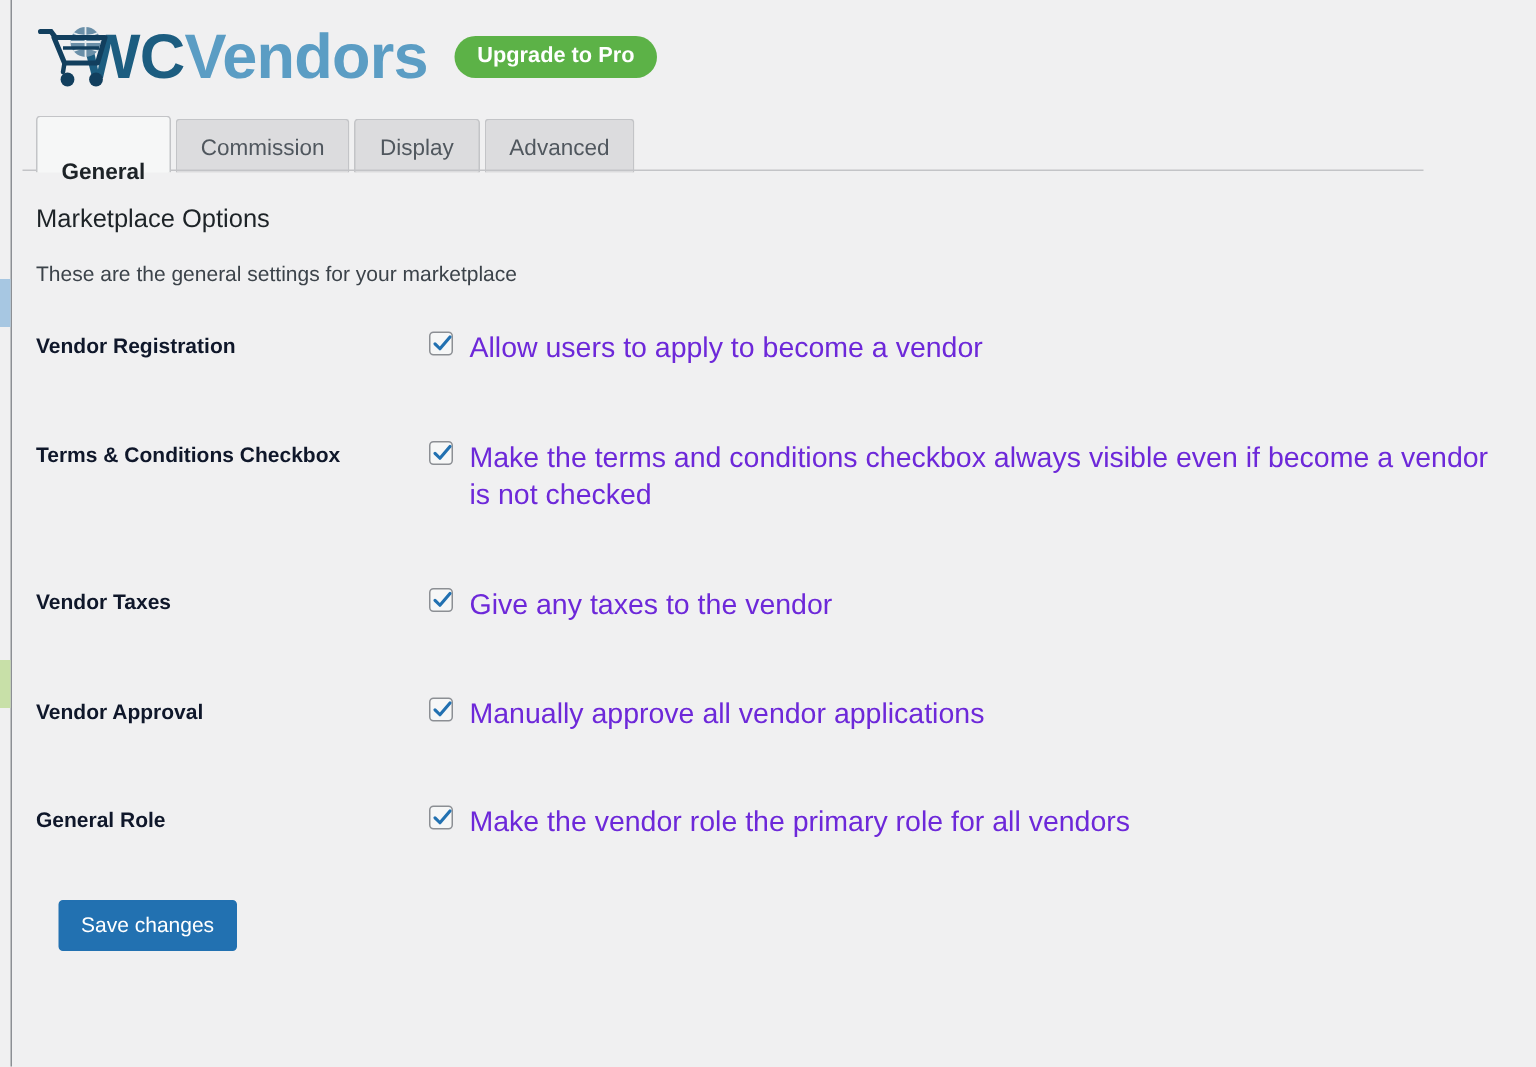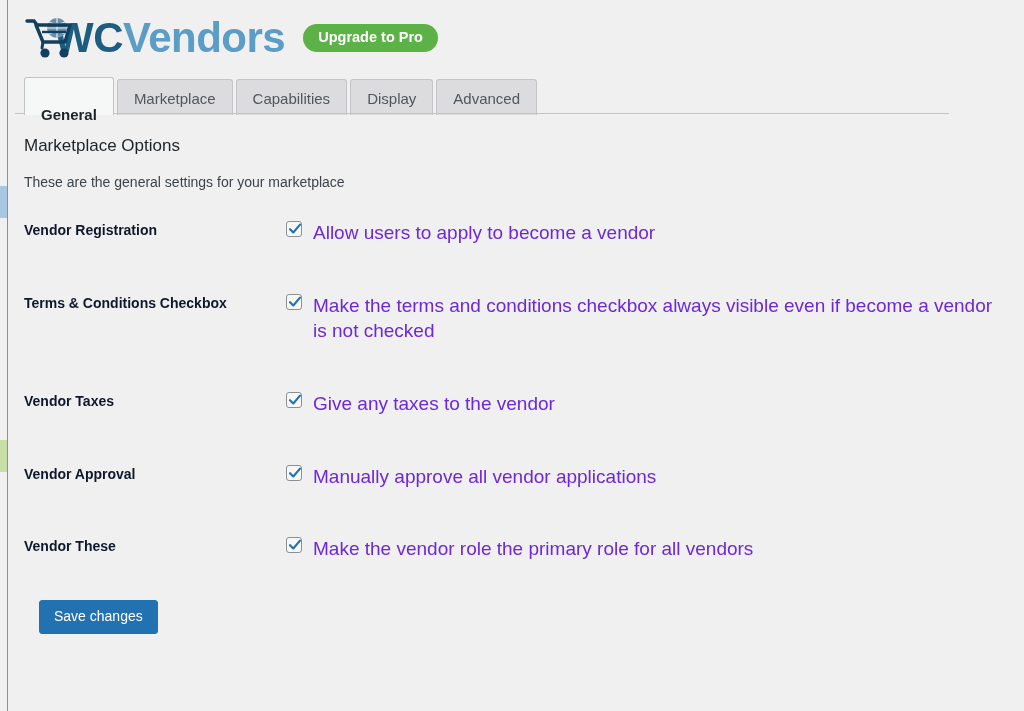--- a/index.html
+++ b/index.html
@@ -231,22 +231,21 @@
       </span>
       <span class="wordmark">
         <span class="wc">WC</span><span class="vendors">Vendors</span>
       </span>
     </div>
     <span class="pro-badge">Upgrade to Pro</span>
   </div>
 
   <div class="tab-bar">
     <div class="tab active">General</div>
-    <div class="tab">Marketplace</div>
-    <div class="tab">Capabilities</div>
+    <div class="tab">Commission</div>
     <div class="tab">Display</div>
     <div class="tab">Advanced</div>
     <div class="tab-rule"></div>
   </div>
 
   <div class="content">
     <h2 class="section-title">Marketplace Options</h2>
     <p class="section-desc">These are the general settings for your marketplace</p>
 
     <table class="settings-table">
@@ -302,21 +301,21 @@
                     <path d="M4 9.2 L7.3 12.5 L14 4.6" stroke="#2271b1" stroke-width="2.1" fill="none" stroke-linecap="round" stroke-linejoin="round"></path>
                   </svg>
               </span>
               <span class="field-label">Manually approve all vendor applications</span>
             </label>
           </td>
         </tr>
 
 
         <tr>
-          <th>Vendor These</th>
+          <th>General Role</th>
           <td>
             <label class="field">
               <span class="checkbox">
                 <svg width="18" height="18" viewBox="0 0 18 18">
                     <path d="M4 9.2 L7.3 12.5 L14 4.6" stroke="#2271b1" stroke-width="2.1" fill="none" stroke-linecap="round" stroke-linejoin="round"></path>
                   </svg>
               </span>
               <span class="field-label">Make the vendor role the primary role for all vendors</span>
             </label>
           </td>

